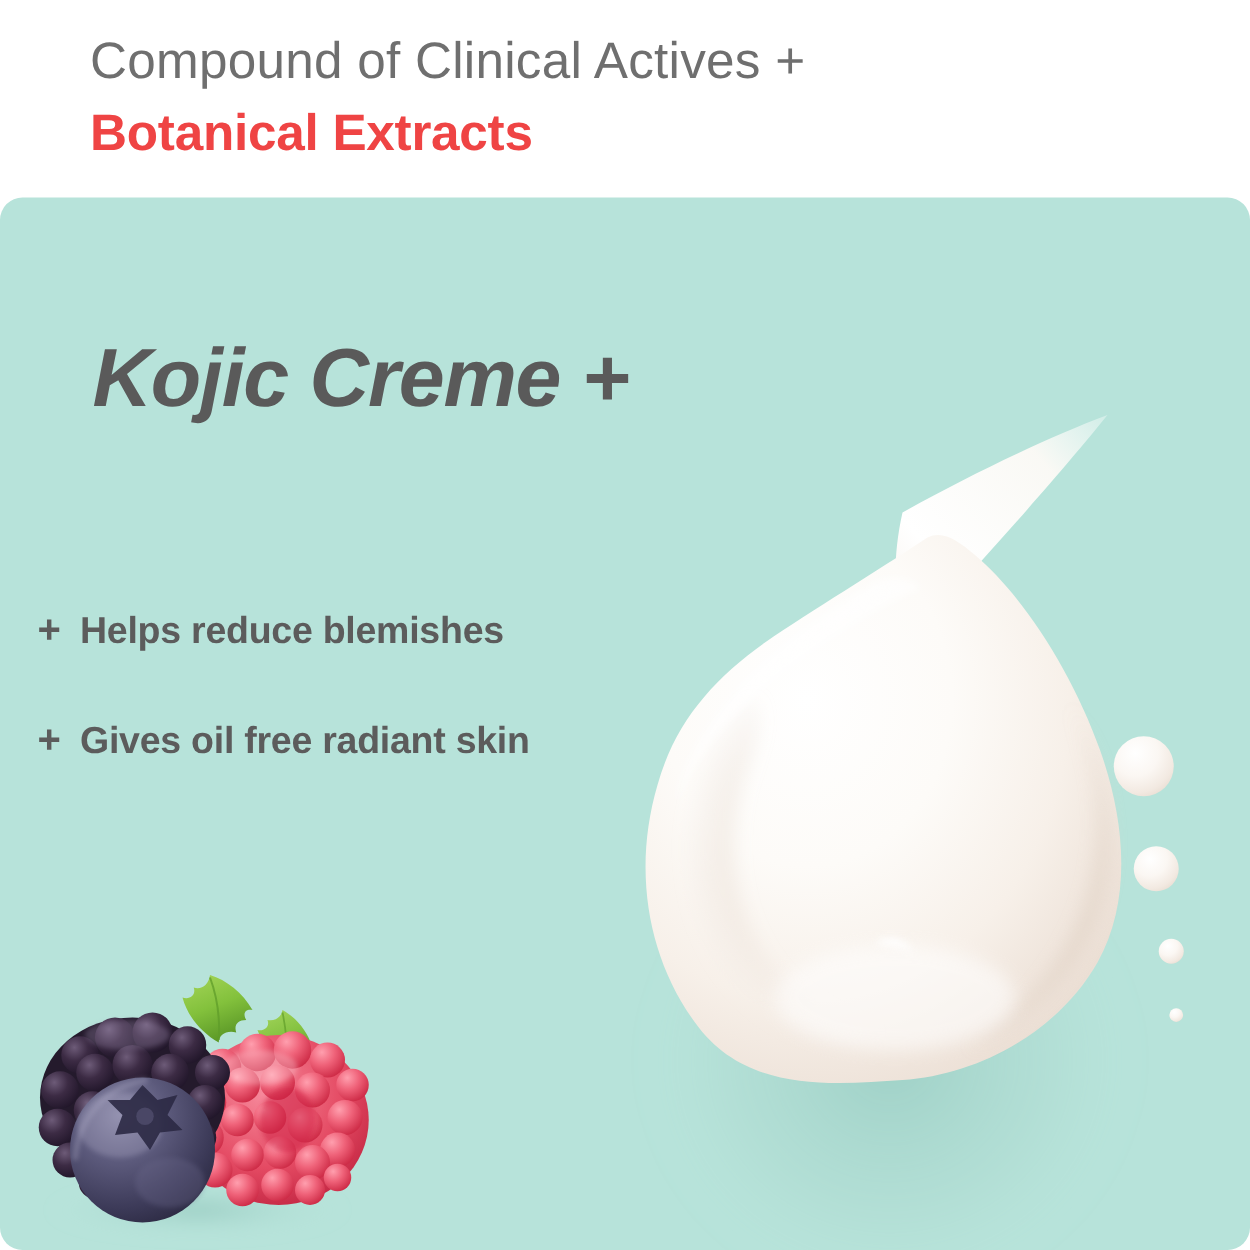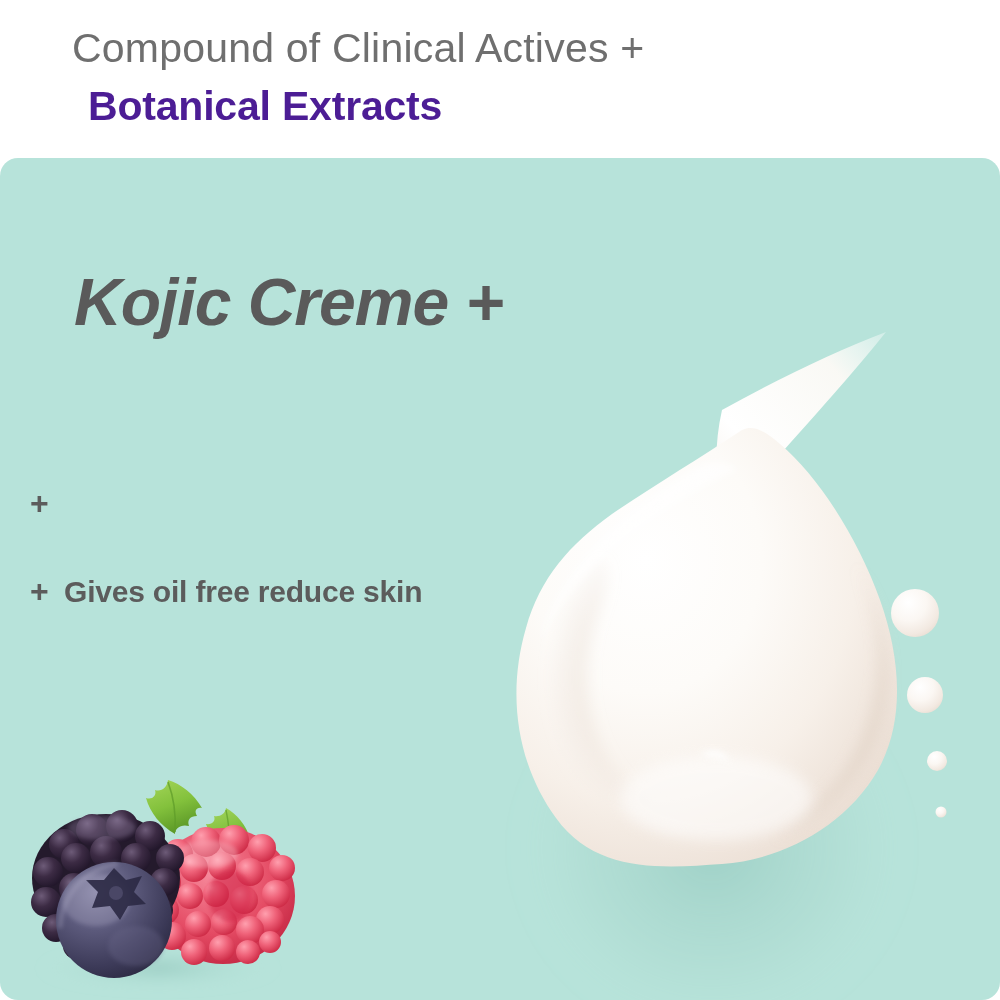--- a/index.html
+++ b/index.html
@@ -39,24 +39,23 @@
     white-space: nowrap;
     line-height: 1.12;
   }
   #header-line2 {
     position: absolute;
     left: 72px;
     top: 84px;
     font-size: 41px;
     font-weight: bold;
     letter-spacing: -0.2px;
-    color: #4c1d95;
+    color: #ef4444;
     white-space: nowrap;
     line-height: 1.12;
-    margin-left: 16px;
   }
 
   
   #mint-panel {
     position: absolute;
     left: 0; top: 158px;
     width: 1000px;
     height: 842px;
     background: #b7e3da;
     overflow: hidden;
@@ -130,24 +129,25 @@
   </div>
 
   <div id="mint-panel">
 
     <div id="headline">
       <span class="hl-line">Kojic Creme +</span>
     </div>
 
     <div class="bullet-row" id="bullet-0">
       <span class="bullet-plus">+</span>
+      <span class="bullet-text">Helps reduce blemishes</span>
     </div>
     <div class="bullet-row" id="bullet-1">
       <span class="bullet-plus">+</span>
-      <span class="bullet-text">Gives oil free reduce skin</span>
+      <span class="bullet-text">Gives oil free radiant skin</span>
     </div>
 
     <div id="cream-wrap">
       <svg id="cream-svg" width="1000" height="842" viewBox="0 0 1000 842" xmlns="http://www.w3.org/2000/svg">
         <defs>
 
           <radialGradient id="gBody" cx="0.34" cy="0.30" r="0.95">
             <stop offset="0%" stop-color="#ffffff"></stop>
             <stop offset="32%" stop-color="#fdfbf8"></stop>
             <stop offset="58%" stop-color="#f7f0e9"></stop>

